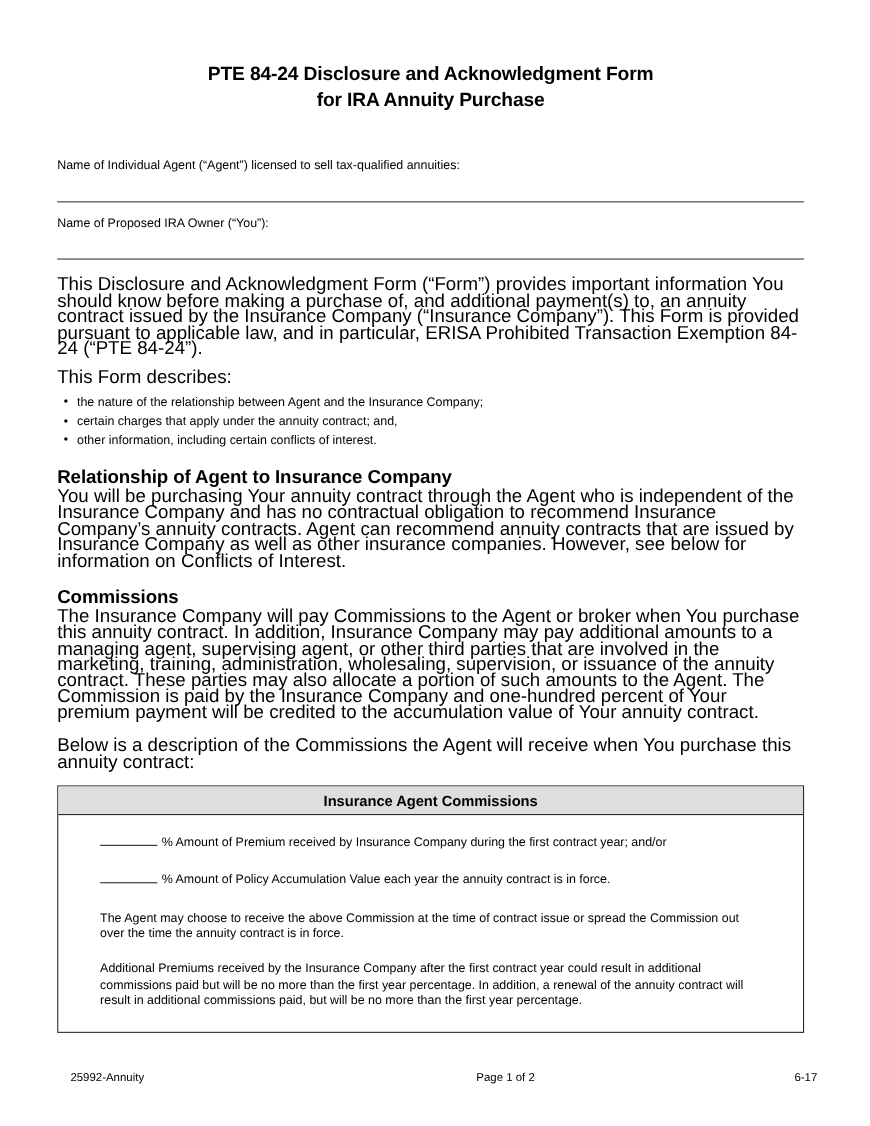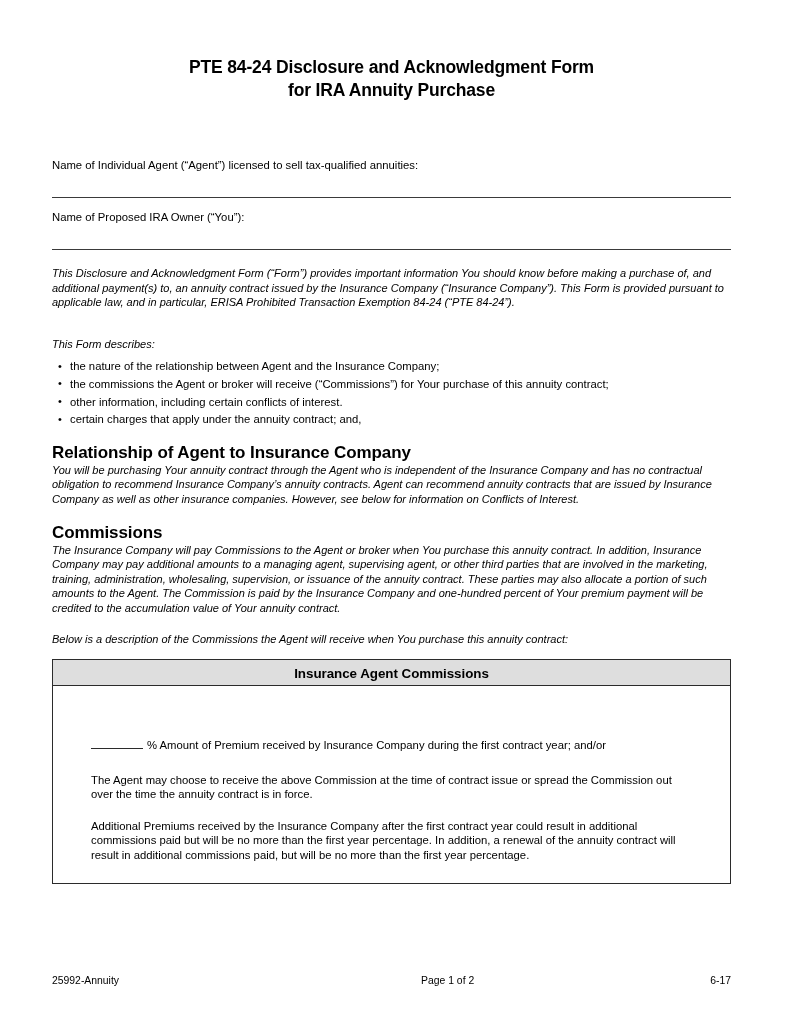--- a/index.html
+++ b/index.html
@@ -33,42 +33,41 @@
     text-align: center;
     font-size: 17.5px;
     font-weight: bold;
     line-height: 23px;
     letter-spacing: -0.15px;
     padding-top: 56px;
   }
   .doc-title .line2 { display: block; }
 
   
-  .field-block { margin-top: 56px; }
+  .field-block { margin-top: 42px; }
   .field-block.second { margin-top: 12px; }
   .field-label {
     font-size: 11.3px;
     line-height: 15px;
   }
   .field-rule {
     margin-top: 24px;
     border-bottom: 1.6px solid #3a3a3a;
     width: 679px;
     height: 0;
   }
 
   
   .para {
-    font-size: 11px;
+    font-size: 17px;
     line-height: 14.6px;
     margin-top: 16px;
     text-align: left;
-    font-style: italic;
-  }
-  .para.tight { margin-top: 27px; }
+  }
+  .para.tight { margin-top: 11px; }
 
   
   ul.bullets {
     margin: 8px 0 0 0;
     padding: 0;
     list-style: none;
   }
   ul.bullets li {
     font-size: 11.3px;
     line-height: 14.6px;
@@ -106,21 +105,20 @@
     background: #dedede;
     border-bottom: 1.6px solid #2b2b2b;
     text-align: center;
     font-size: 13.4px;
     font-weight: bold;
     padding: 6px 0 4px 0;
     letter-spacing: -0.05px;
   }
   .box-body {
     padding: 18px 36px 20px 38px;
-    margin-top: 34px;
   }
   .box-row {
     font-size: 11.3px;
     line-height: 14.6px;
     margin-bottom: 20px;
   }
   .blank-line {
     display: inline-block;
     width: 52px;
     border-bottom: 1.2px solid #2b2b2b;
@@ -131,21 +129,21 @@
   .box-para {
     font-size: 11.3px;
     line-height: 14.6px;
     margin-bottom: 17px;
   }
   .box-para:last-child { margin-bottom: 0; }
 
   
   .footer {
     position: absolute;
-    left: 52px;
+    left: 64px;
     top: 974px;
     width: 679px;
     display: flex;
     justify-content: space-between;
     align-items: baseline;
     font-size: 10.4px;
     line-height: 13px;
   }
   .footer .f-left  { text-align: left;  }
   .footer .f-center{ text-align: left; flex: 0 0 auto; margin-left: 66px;}
@@ -171,40 +169,42 @@
       <div class="field-label">Name of Proposed IRA Owner (“You”):</div>
       <div class="field-rule"></div>
     </div>
 
     <div class="para">This Disclosure and Acknowledgment Form (“Form”) provides important information You should know before making a purchase of, and additional payment(s) to, an annuity contract issued by the Insurance Company (“Insurance Company”). This Form is provided pursuant to applicable law, and in particular, ERISA Prohibited Transaction Exemption 84-24 (“PTE 84-24”).</div>
 
     <div class="para tight">This Form describes:</div>
 
     <ul class="bullets">
       <li>the nature of the relationship between Agent and the Insurance Company;</li>
-      <li>the commissions the Agent or broker will receive (“Commissions”) for Your purchase of this annuity contract;</li>
+      <li>certain charges that apply under the annuity contract; and,</li>
       <li>other information, including certain conflicts of interest.</li>
-      <li>certain charges that apply under the annuity contract; and,</li>
     </ul>
 
     <div class="section-head">Relationship of Agent to Insurance Company</div>
     <div class="para">You will be purchasing Your annuity contract through the Agent who is independent of the Insurance Company and has no contractual obligation to recommend Insurance Company’s annuity contracts. Agent can recommend annuity contracts that are issued by Insurance Company as well as other insurance companies. However, see below for information on Conflicts of Interest.</div>
 
     <div class="section-head">Commissions</div>
     <div class="para">The Insurance Company will pay Commissions to the Agent or broker when You purchase this annuity contract. In addition, Insurance Company may pay additional amounts to a managing agent, supervising agent, or other third parties that are involved in the marketing, training, administration, wholesaling, supervision, or issuance of the annuity contract. These parties may also allocate a portion of such amounts to the Agent. The Commission is paid by the Insurance Company and one-hundred percent of Your premium payment will be credited to the accumulation value of Your annuity contract.</div>
     <div class="para">Below is a description of the Commissions the Agent will receive when You purchase this annuity contract:</div>
 
     <div class="commissions-box">
       <div class="box-header">Insurance Agent Commissions</div>
       <div class="box-body">
 
         <div class="box-row">
           <span class="blank-line"></span><span>% Amount of Premium received by Insurance Company during the first contract year; and/or</span>
         </div>
 
+        <div class="box-row">
+          <span class="blank-line"></span><span>% Amount of Policy Accumulation Value each year the annuity contract is in force.</span>
+        </div>
 
         <div class="box-para">The Agent may choose to receive the above Commission at the time of contract issue or spread the Commission out over the time the annuity contract is in force.</div>
         <div class="box-para">Additional Premiums received by the Insurance Company after the first contract year could result in additional commissions paid but will be no more than the first year percentage. In addition, a renewal of the annuity contract will result in additional commissions paid, but will be no more than the first year percentage.</div>
       </div>
     </div>
 
   </div>
 
   <div class="footer">
     <div class="f-left">25992-Annuity</div>

